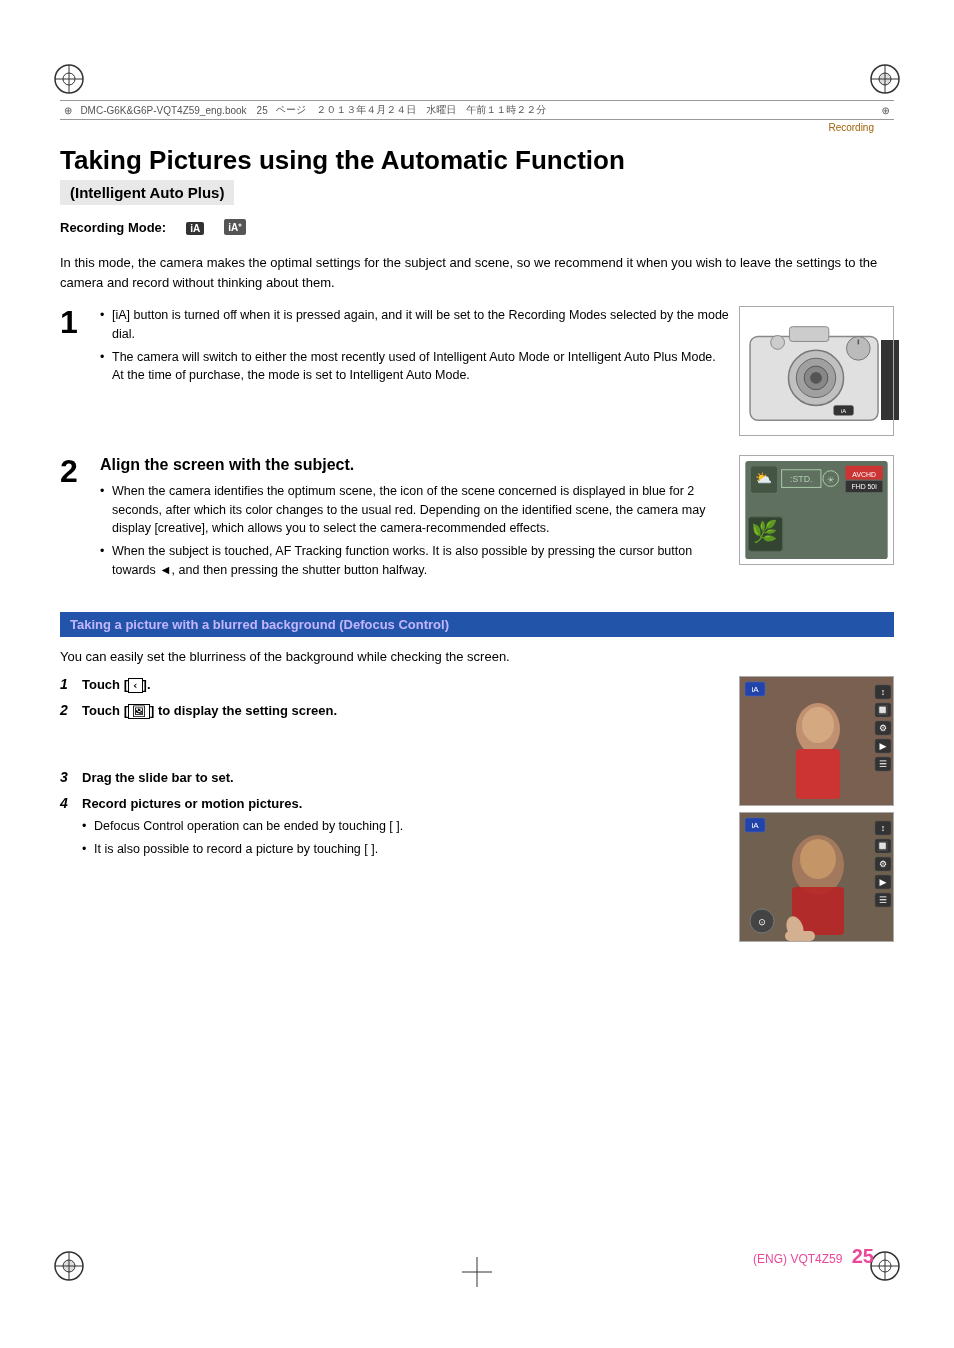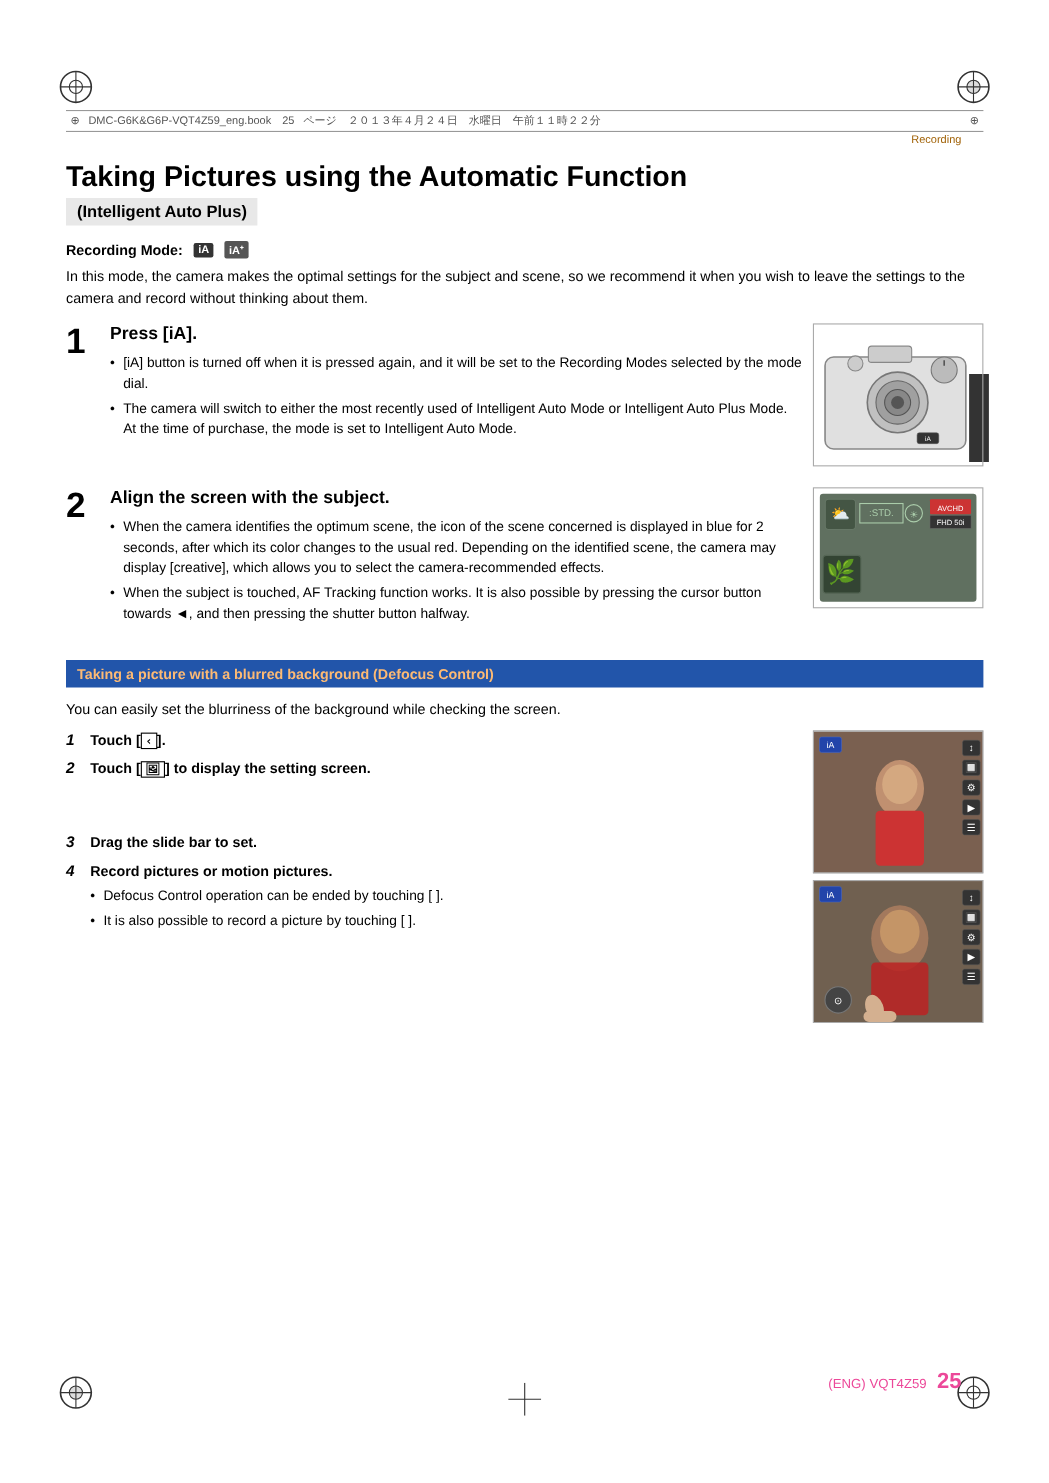--- a/index.html
+++ b/index.html
@@ -68,24 +68,24 @@
       margin-bottom: 14px;
     }
     .subtitle-box span {
       font-size: 15px;
       font-weight: bold;
     }
 
     .recording-mode-label {
       font-size: 13px;
       font-weight: bold;
-      margin-bottom: 6px;
+      margin-bottom: 18px;
       display: flex;
-      align-items: center;
-      gap: 10px;
+      align-items: flex-end;
+      gap: 20px;
     }
 
     .mode-icon {
       display: inline-block;
       background: #333;
       color: #fff;
       font-size: 10px;
       font-weight: bold;
       padding: 1px 4px;
       border-radius: 2px;
@@ -136,21 +136,21 @@
     }
     .step-bullets li::before {
       content: "•";
       position: absolute;
       left: 0;
     }
 
     
     .section-box {
       background: #2255aa;
-      color: #fdba74;
+      color: #c4b5fd;
       padding: 5px 10px;
       font-size: 13px;
       font-weight: bold;
       margin-bottom: 10px;
       margin-top: 16px;
     }
 
     .section-body-text {
       font-size: 13px;
       line-height: 1.5;
@@ -308,23 +308,20 @@
 
     
     <div class="intro-text">In this mode, the camera makes the optimal settings for the subject and scene, so we recommend it when you wish to leave the settings to the camera and record without thinking about them.</div>
 
     
     <div class="step-with-image">
       <div class="step-left">
         <div class="step-row">
           <div class="step-number">1</div>
           <div class="step-content">
-            <div class="step-title">
-              <span>Press [iA].</span>
-            </div>
             <ul class="step-bullets">
               <li><span>[iA] button is turned off when it is pressed again, and it will be set to the Recording Modes selected by the mode dial.</span></li>
               <li><span>The camera will switch to either the most recently used of Intelligent Auto Mode or Intelligent Auto Plus Mode. At the time of purchase, the mode is set to Intelligent Auto Mode.</span></li>
             </ul>
           </div>
         </div>
       </div>
 
       <div class="step-right">
         <svg width="155" height="130" viewBox="0 0 155 130" style="border:1px solid #aaa;">

